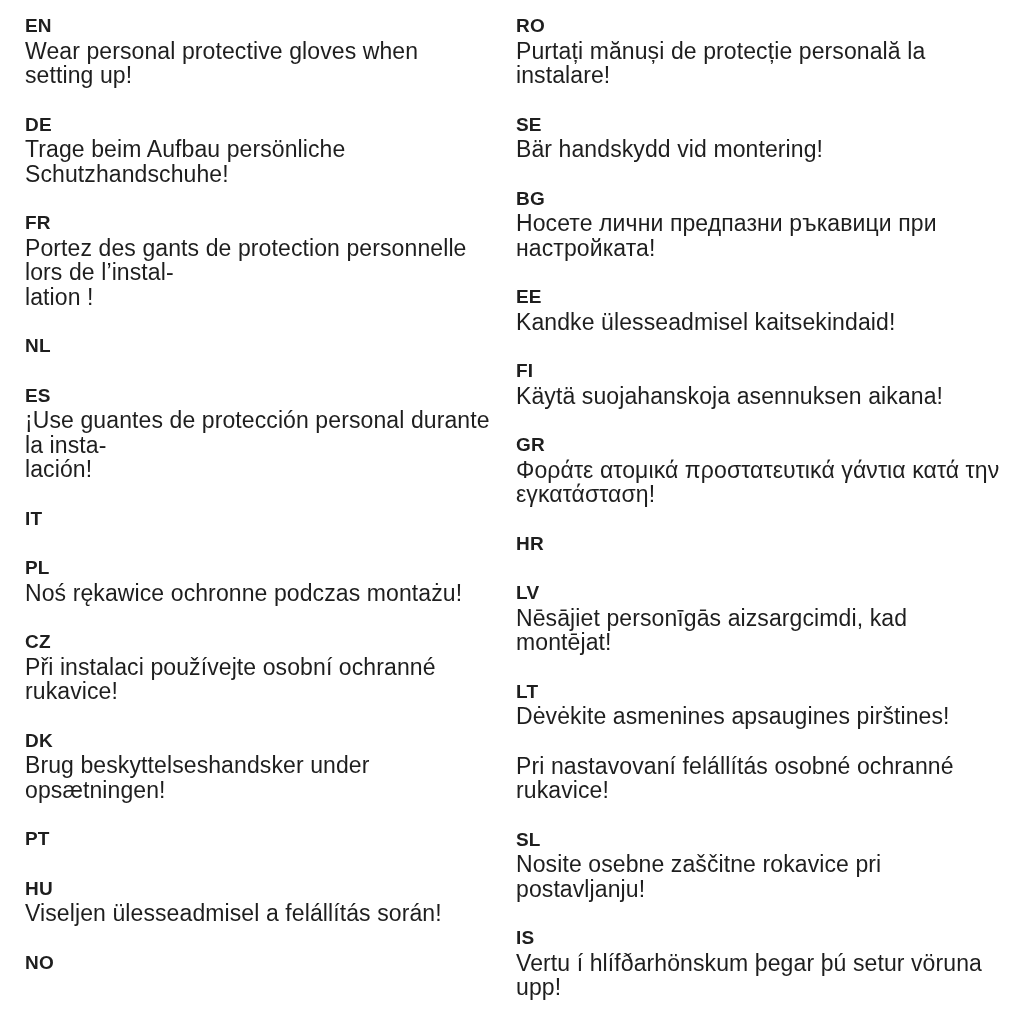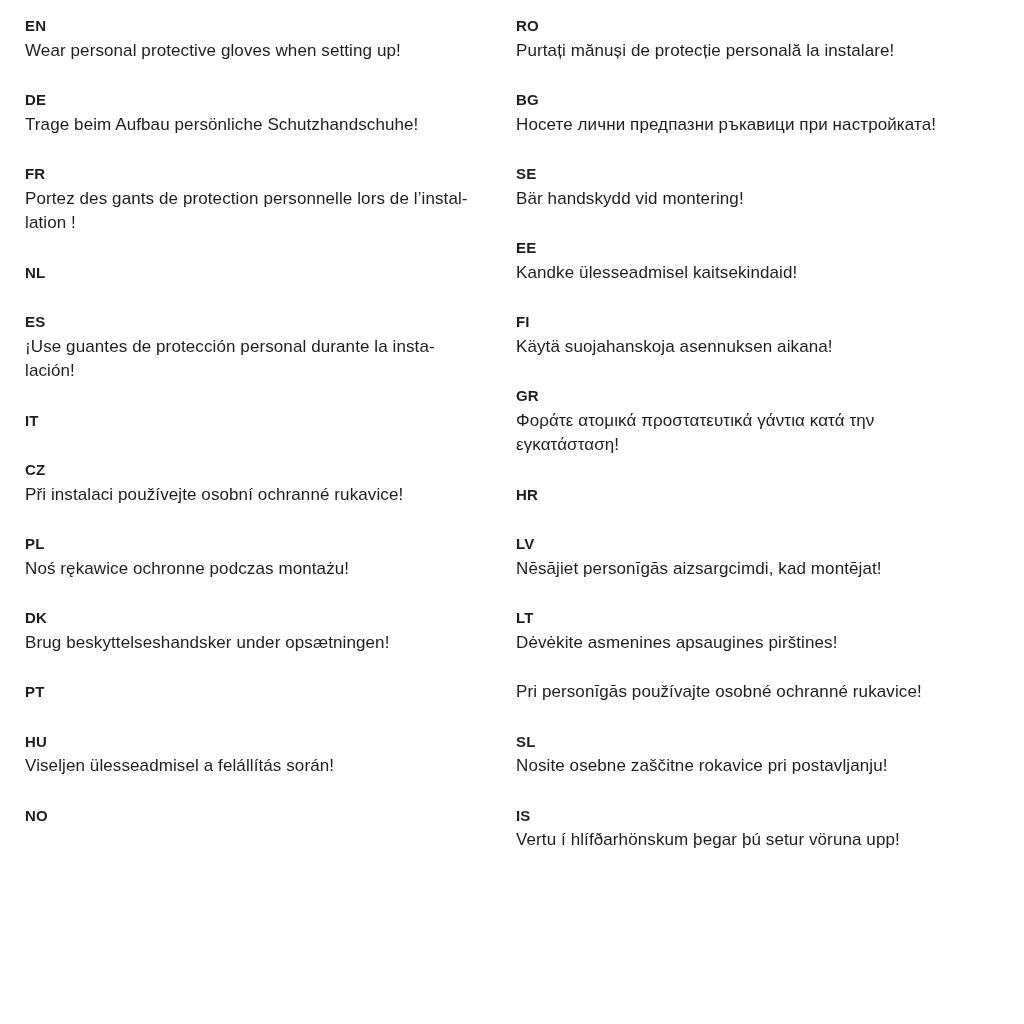--- a/index.html
+++ b/index.html
@@ -31,26 +31,26 @@
   }
   .column-right {
     left: 516px;
     width: 486px;
   }
   .section {
     margin: 0 0 25px 0;
   }
   .lang {
     font-weight: bold;
-    font-size: 15px;
+    font-size: 19px;
     line-height: 24.5px;
     letter-spacing: 0.2px;
   }
   .text {
-    font-size: 17px;
+    font-size: 23px;
     line-height: 24.5px;
     white-space: pre-line;
     letter-spacing: 0.1px;
   }
 </style>
 </head>
 <body>
 
 <div class="page">
   <div class="column column-left">
@@ -72,26 +72,26 @@
       </div>
       <div class="section">
         <div class="lang">ES</div>
         <div class="text">¡Use guantes de protección personal durante la insta-
 lación!</div>
       </div>
       <div class="section">
         <div class="lang">IT</div>
       </div>
       <div class="section">
+        <div class="lang">PL</div>
+        <div class="text">Noś rękawice ochronne podczas montażu!</div>
+      </div>
+      <div class="section">
         <div class="lang">CZ</div>
         <div class="text">Při instalaci používejte osobní ochranné rukavice!</div>
-      </div>
-      <div class="section">
-        <div class="lang">PL</div>
-        <div class="text">Noś rękawice ochronne podczas montażu!</div>
       </div>
       <div class="section">
         <div class="lang">DK</div>
         <div class="text">Brug beskyttelseshandsker under opsætningen!</div>
       </div>
       <div class="section">
         <div class="lang">PT</div>
       </div>
       <div class="section">
         <div class="lang">HU</div>
@@ -100,26 +100,26 @@
       <div class="section">
         <div class="lang">NO</div>
       </div>
     </div>
   <div class="column column-right">
       <div class="section">
         <div class="lang">RO</div>
         <div class="text">Purtați mănuși de protecție personală la instalare!</div>
       </div>
       <div class="section">
+        <div class="lang">SE</div>
+        <div class="text">Bär handskydd vid montering!</div>
+      </div>
+      <div class="section">
         <div class="lang">BG</div>
         <div class="text">Носете лични предпазни ръкавици при настройката!</div>
-      </div>
-      <div class="section">
-        <div class="lang">SE</div>
-        <div class="text">Bär handskydd vid montering!</div>
       </div>
       <div class="section">
         <div class="lang">EE</div>
         <div class="text">Kandke ülesseadmisel kaitsekindaid!</div>
       </div>
       <div class="section">
         <div class="lang">FI</div>
         <div class="text">Käytä suojahanskoja asennuksen aikana!</div>
       </div>
       <div class="section">
@@ -132,21 +132,21 @@
       </div>
       <div class="section">
         <div class="lang">LV</div>
         <div class="text">Nēsājiet personīgās aizsargcimdi, kad montējat!</div>
       </div>
       <div class="section">
         <div class="lang">LT</div>
         <div class="text">Dėvėkite asmenines apsaugines pirštines!</div>
       </div>
       <div class="section">
-        <div class="text">Pri personīgās používajte osobné ochranné rukavice!</div>
+        <div class="text">Pri nastavovaní felállítás osobné ochranné rukavice!</div>
       </div>
       <div class="section">
         <div class="lang">SL</div>
         <div class="text">Nosite osebne zaščitne rokavice pri postavljanju!</div>
       </div>
       <div class="section">
         <div class="lang">IS</div>
         <div class="text">Vertu í hlífðarhönskum þegar þú setur vöruna upp!</div>
       </div>
     </div>

